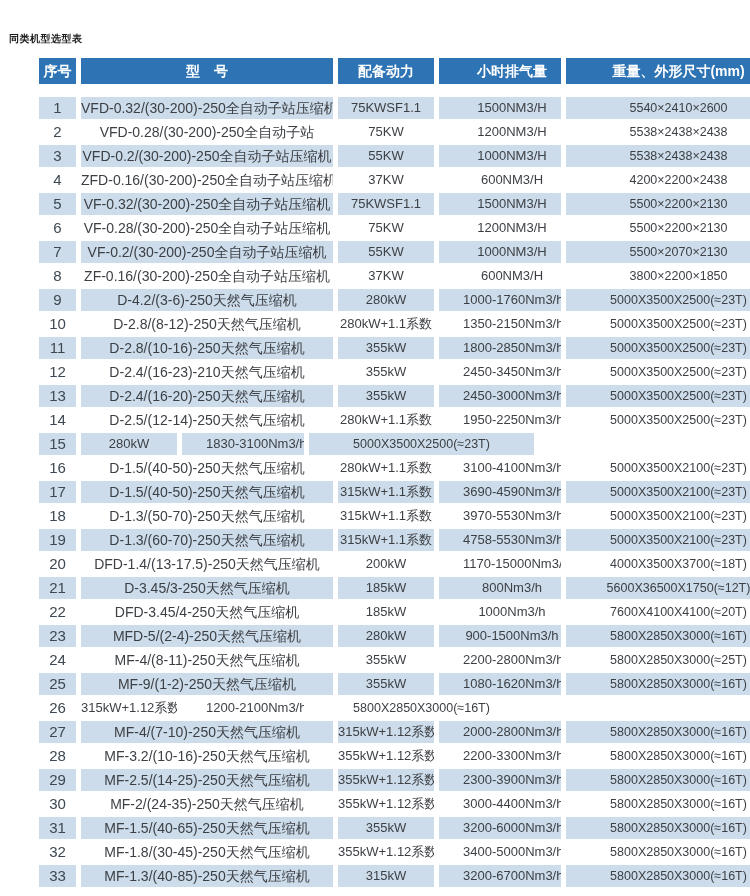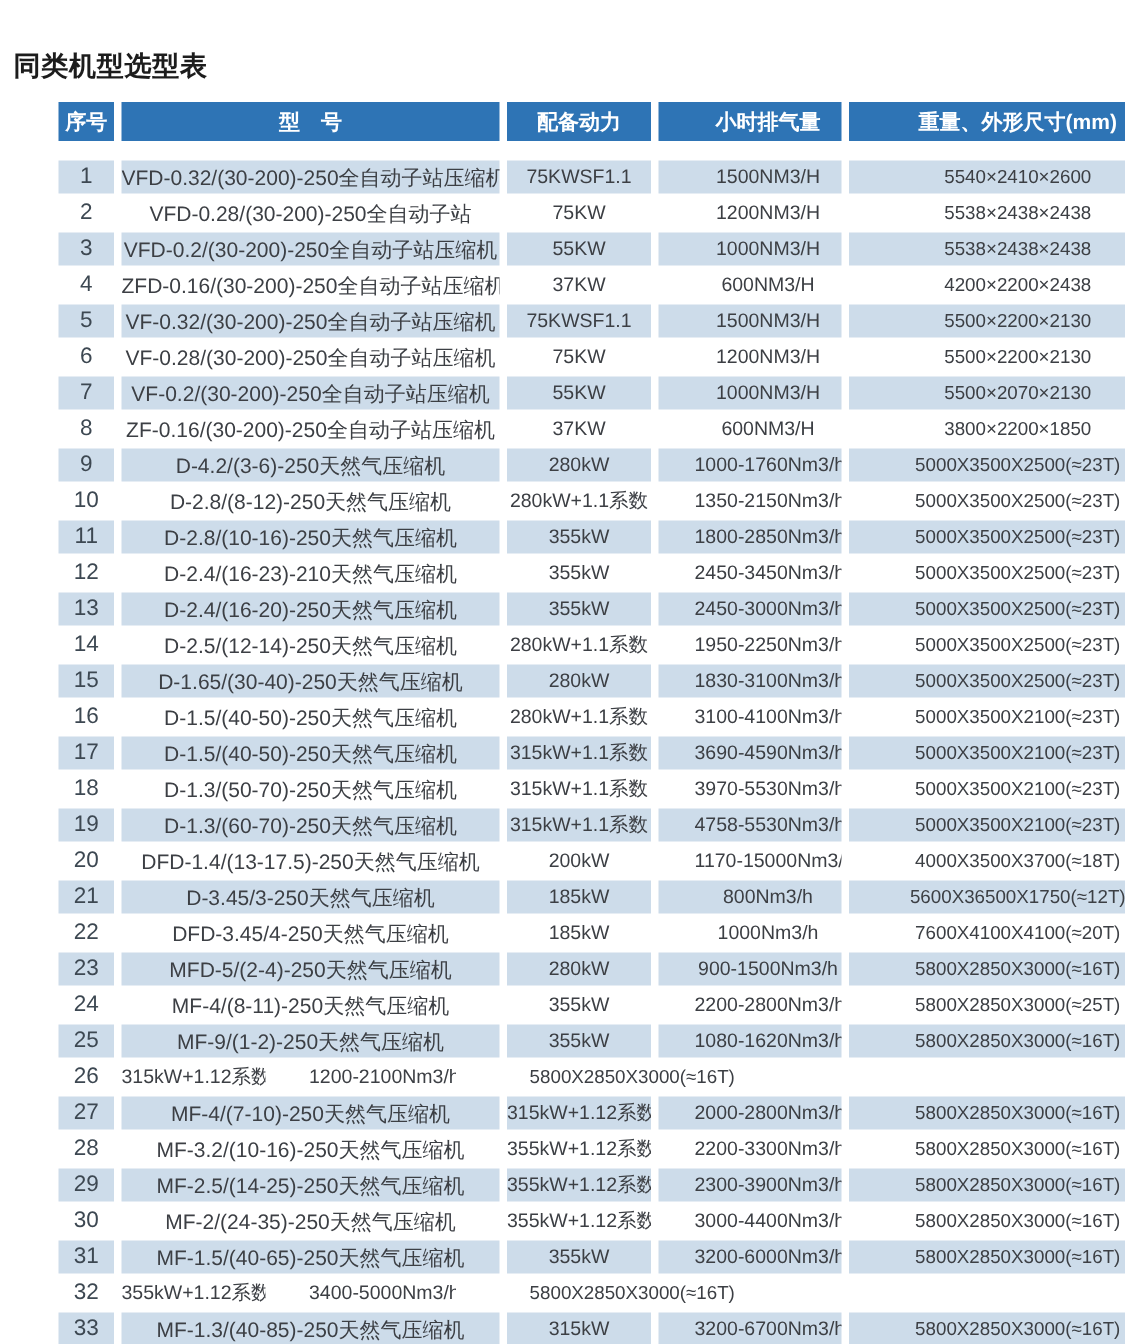--- a/index.html
+++ b/index.html
@@ -5,21 +5,21 @@
   * { box-sizing: border-box; margin: 0; padding: 0; }
   html, body {
     width: 750px; height: 896px;
     background: #ffffff;
     font-family: "Liberation Sans", "DejaVu Sans", sans-serif;
     overflow: hidden;
   }
   .page { width: 750px; height: 896px; }
   .page-title {
     margin: 32px 0 12px 9px;
-    font-size: 18px;
+    font-size: 10px;
     font-weight: bold;
     color: #1c1c1c;
     letter-spacing: 0.5px;
   }
   .table-wrap { margin: 0 8px; width: 734px; }
   .thead, .trow { display: flex; gap: 5px; margin-left: 31px; }
   .thead { height: 26px; margin-bottom: 13px; }
   .thead .c {
     background: var(--header-bg, #2e74b5);
     color: #ffffff;
@@ -169,21 +169,20 @@
   <div class="trow">
     <div class="c c1">14</div>
     <div class="c c2">D-2.5/(12-14)-250天然气压缩机</div>
     <div class="c c3">280kW+1.1系数</div>
     <div class="c c4">1950-2250Nm3/h</div>
     <div class="c c5">5000X3500X2500(≈23T)</div>
   </div>
 
   <div class="trow alt">
     <div class="c c1">15</div>
-    <div class="c c2">D-1.65/(30-40)-250天然气压缩机</div>
     <div class="c c3">280kW</div>
     <div class="c c4">1830-3100Nm3/h</div>
     <div class="c c5">5000X3500X2500(≈23T)</div>
   </div>
 
   <div class="trow">
     <div class="c c1">16</div>
     <div class="c c2">D-1.5/(40-50)-250天然气压缩机</div>
     <div class="c c3">280kW+1.1系数</div>
     <div class="c c4">3100-4100Nm3/h</div>
@@ -304,20 +303,21 @@
   <div class="trow alt">
     <div class="c c1">31</div>
     <div class="c c2">MF-1.5/(40-65)-250天然气压缩机</div>
     <div class="c c3">355kW</div>
     <div class="c c4">3200-6000Nm3/h</div>
     <div class="c c5">5800X2850X3000(≈16T)</div>
   </div>
 
   <div class="trow">
     <div class="c c1">32</div>
+    <div class="c c2">MF-1.8/(30-45)-250天然气压缩机</div>
     <div class="c c3">355kW+1.12系数</div>
     <div class="c c4">3400-5000Nm3/h</div>
     <div class="c c5">5800X2850X3000(≈16T)</div>
   </div>
 
   <div class="trow alt">
     <div class="c c1">33</div>
     <div class="c c2">MF-1.3/(40-85)-250天然气压缩机</div>
     <div class="c c3">315kW</div>
     <div class="c c4">3200-6700Nm3/h</div>

